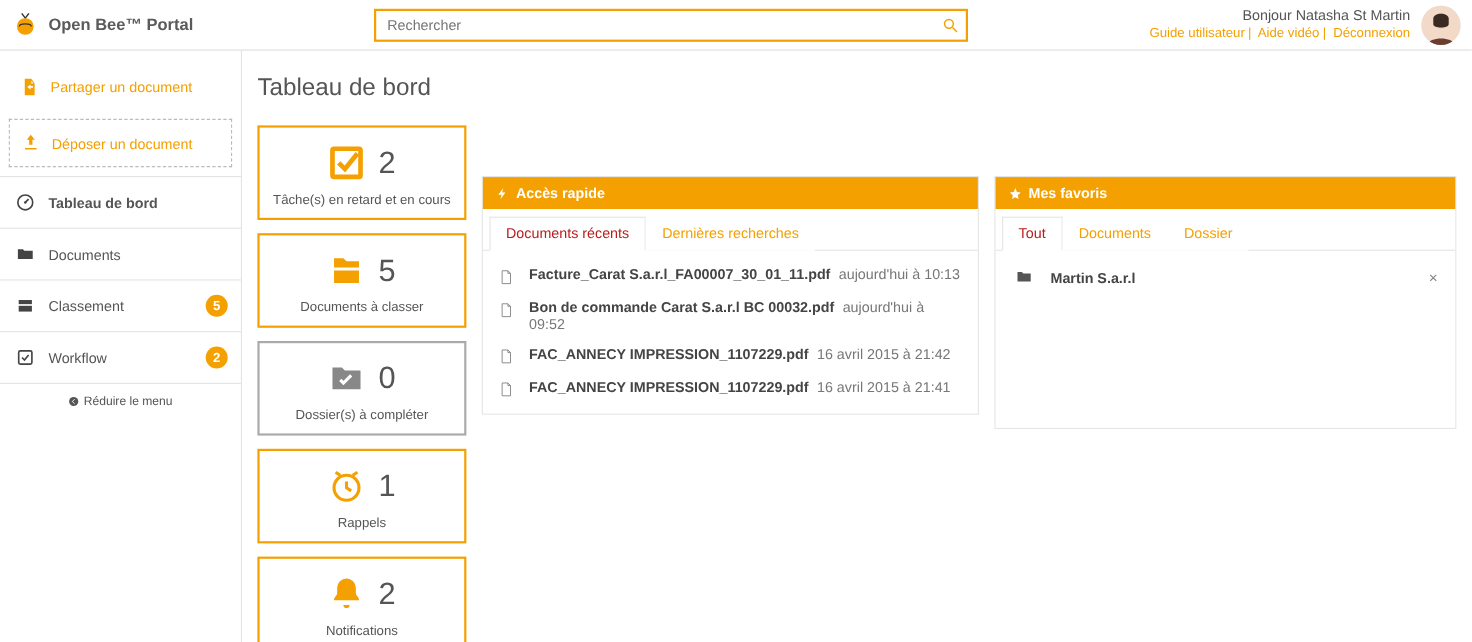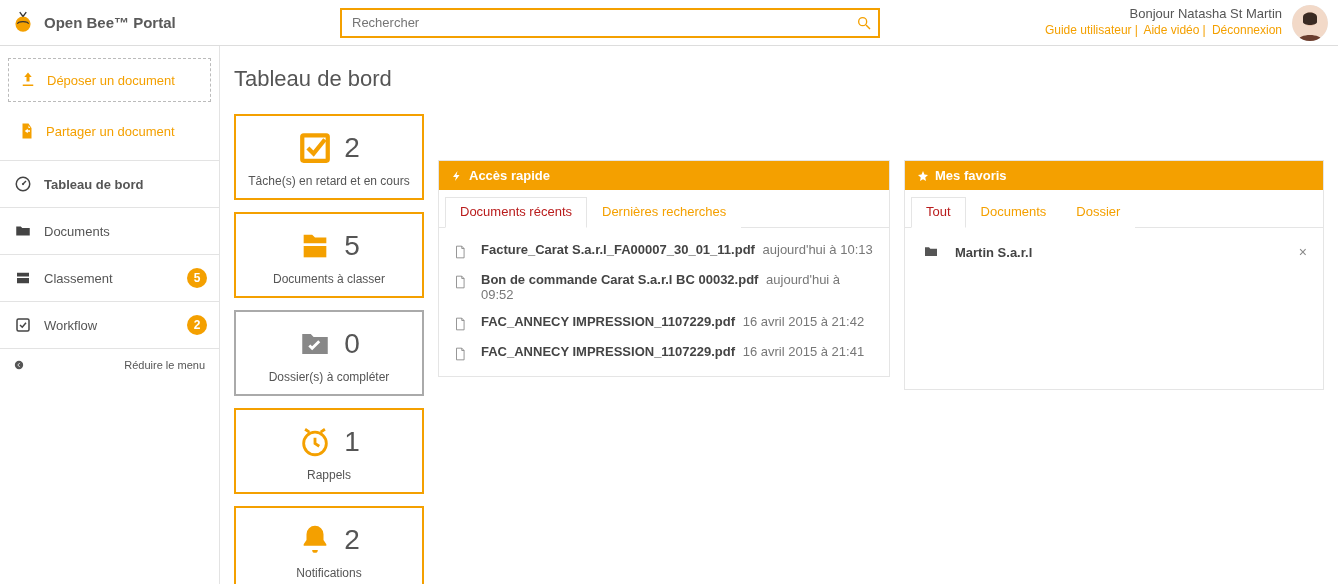--- a/index.html
+++ b/index.html
@@ -27,21 +27,21 @@
   .main { flex: 1; padding: 20px 14px 10px 14px; display: flex; gap: 14px; }
   
   
   .action-btn { margin: 4px 8px 8px 8px; padding: 12px 10px; display: flex; align-items: center; gap: 10px; color: #f4a000; font-size: 13px; cursor: pointer; }
   .action-upload { border: 1px dashed #bbb; }
   .nav-item { padding: 14px 14px; display: flex; align-items: center; gap: 12px; color: #555; cursor: pointer; border-bottom: 1px solid #e3e3e3; position: relative; }
   .nav-item.first { border-top: 1px solid #e3e3e3; }
   .nav-item.active { font-weight: bold; }
   .nav-icon { width: 18px; height: 18px; color: #444; flex: 0 0 18px; display:flex; align-items:center; justify-content:center; }
   .badge { position: absolute; right: 12px; top: 50%; transform: translateY(-50%); background: #f4a000; color: #fff; min-width: 20px; height: 20px; border-radius: 10px; display: flex; align-items: center; justify-content: center; font-size: 12px; font-weight: bold; }
-  .collapse-menu { text-align: right; font-size: 11px; color: #555; padding: 10px 14px; cursor: pointer; display:flex; justify-content:space-between; align-items:center; gap:4px;}
+  .collapse-menu { text-align: right; font-size: 11px; color: #555; padding: 10px 14px; cursor: pointer; display:flex; justify-content:center; align-items:center; gap:4px;}
   
   
   .col-tiles { width: 190px; flex: 0 0 190px; }
   .page-title { font-size: 22px; color: #555; margin-bottom: 22px; font-weight: 300; }
   .col-center { flex: 1; display:flex; flex-direction:column; gap:14px; margin-top: 46px; }
   .col-right { width: 420px; flex: 0 0 420px; margin-top: 46px; }
   
   .main-inner { display:flex; gap:14px; width:100%; }
   
   
@@ -111,36 +111,36 @@
           <path d="M6 36c0-8 24-8 24 0" fill="#6b3d2e"></path>
           <path d="M11 12c0-6 14-6 14 0v5c0 4-14 4-14 0z" fill="#3a2a22"></path>
         </svg>
     </div>
   </div>
 </div>
 
 <div class="layout">
 
   <div class="sidebar">
-    <div class="action-btn action-upload">
-      <span>
-          <svg viewBox="0 0 24 24" width="18" height="18" fill="#f4a000">
-            <path d="M5 20h14v-2H5v2zM12 2 7 8h3v6h4V8h3l-5-6z"></path>
-          </svg>
-        </span>
-      <span>Déposer un document</span>
-    </div>
     <div class="action-btn">
       <span>
           <svg viewBox="0 0 24 24" width="18" height="18" fill="#f4a000">
             <path d="M14 2H6v20h12V8l-4-6zm0 2.5L16.5 8H14V4.5z"></path>
             <path d="M9 12l4-3v2h3v2h-3v2l-4-3z" fill="#fff"></path>
           </svg>
         </span>
       <span>Partager un document</span>
+    </div>
+    <div class="action-btn action-upload">
+      <span>
+          <svg viewBox="0 0 24 24" width="18" height="18" fill="#f4a000">
+            <path d="M5 20h14v-2H5v2zM12 2 7 8h3v6h4V8h3l-5-6z"></path>
+          </svg>
+        </span>
+      <span>Déposer un document</span>
     </div>
 
     <div class="nav-item first active">
       <span class="nav-icon">
           <svg viewBox="0 0 24 24" width="18" height="18" fill="#444">
             <circle cx="12" cy="12" r="9" fill="none" stroke="#444" stroke-width="2"></circle>
             <path d="M12 12 L16 8" stroke="#444" stroke-width="2"></path>
             <circle cx="12" cy="12" r="1.5"></circle>
           </svg>
         </span>

